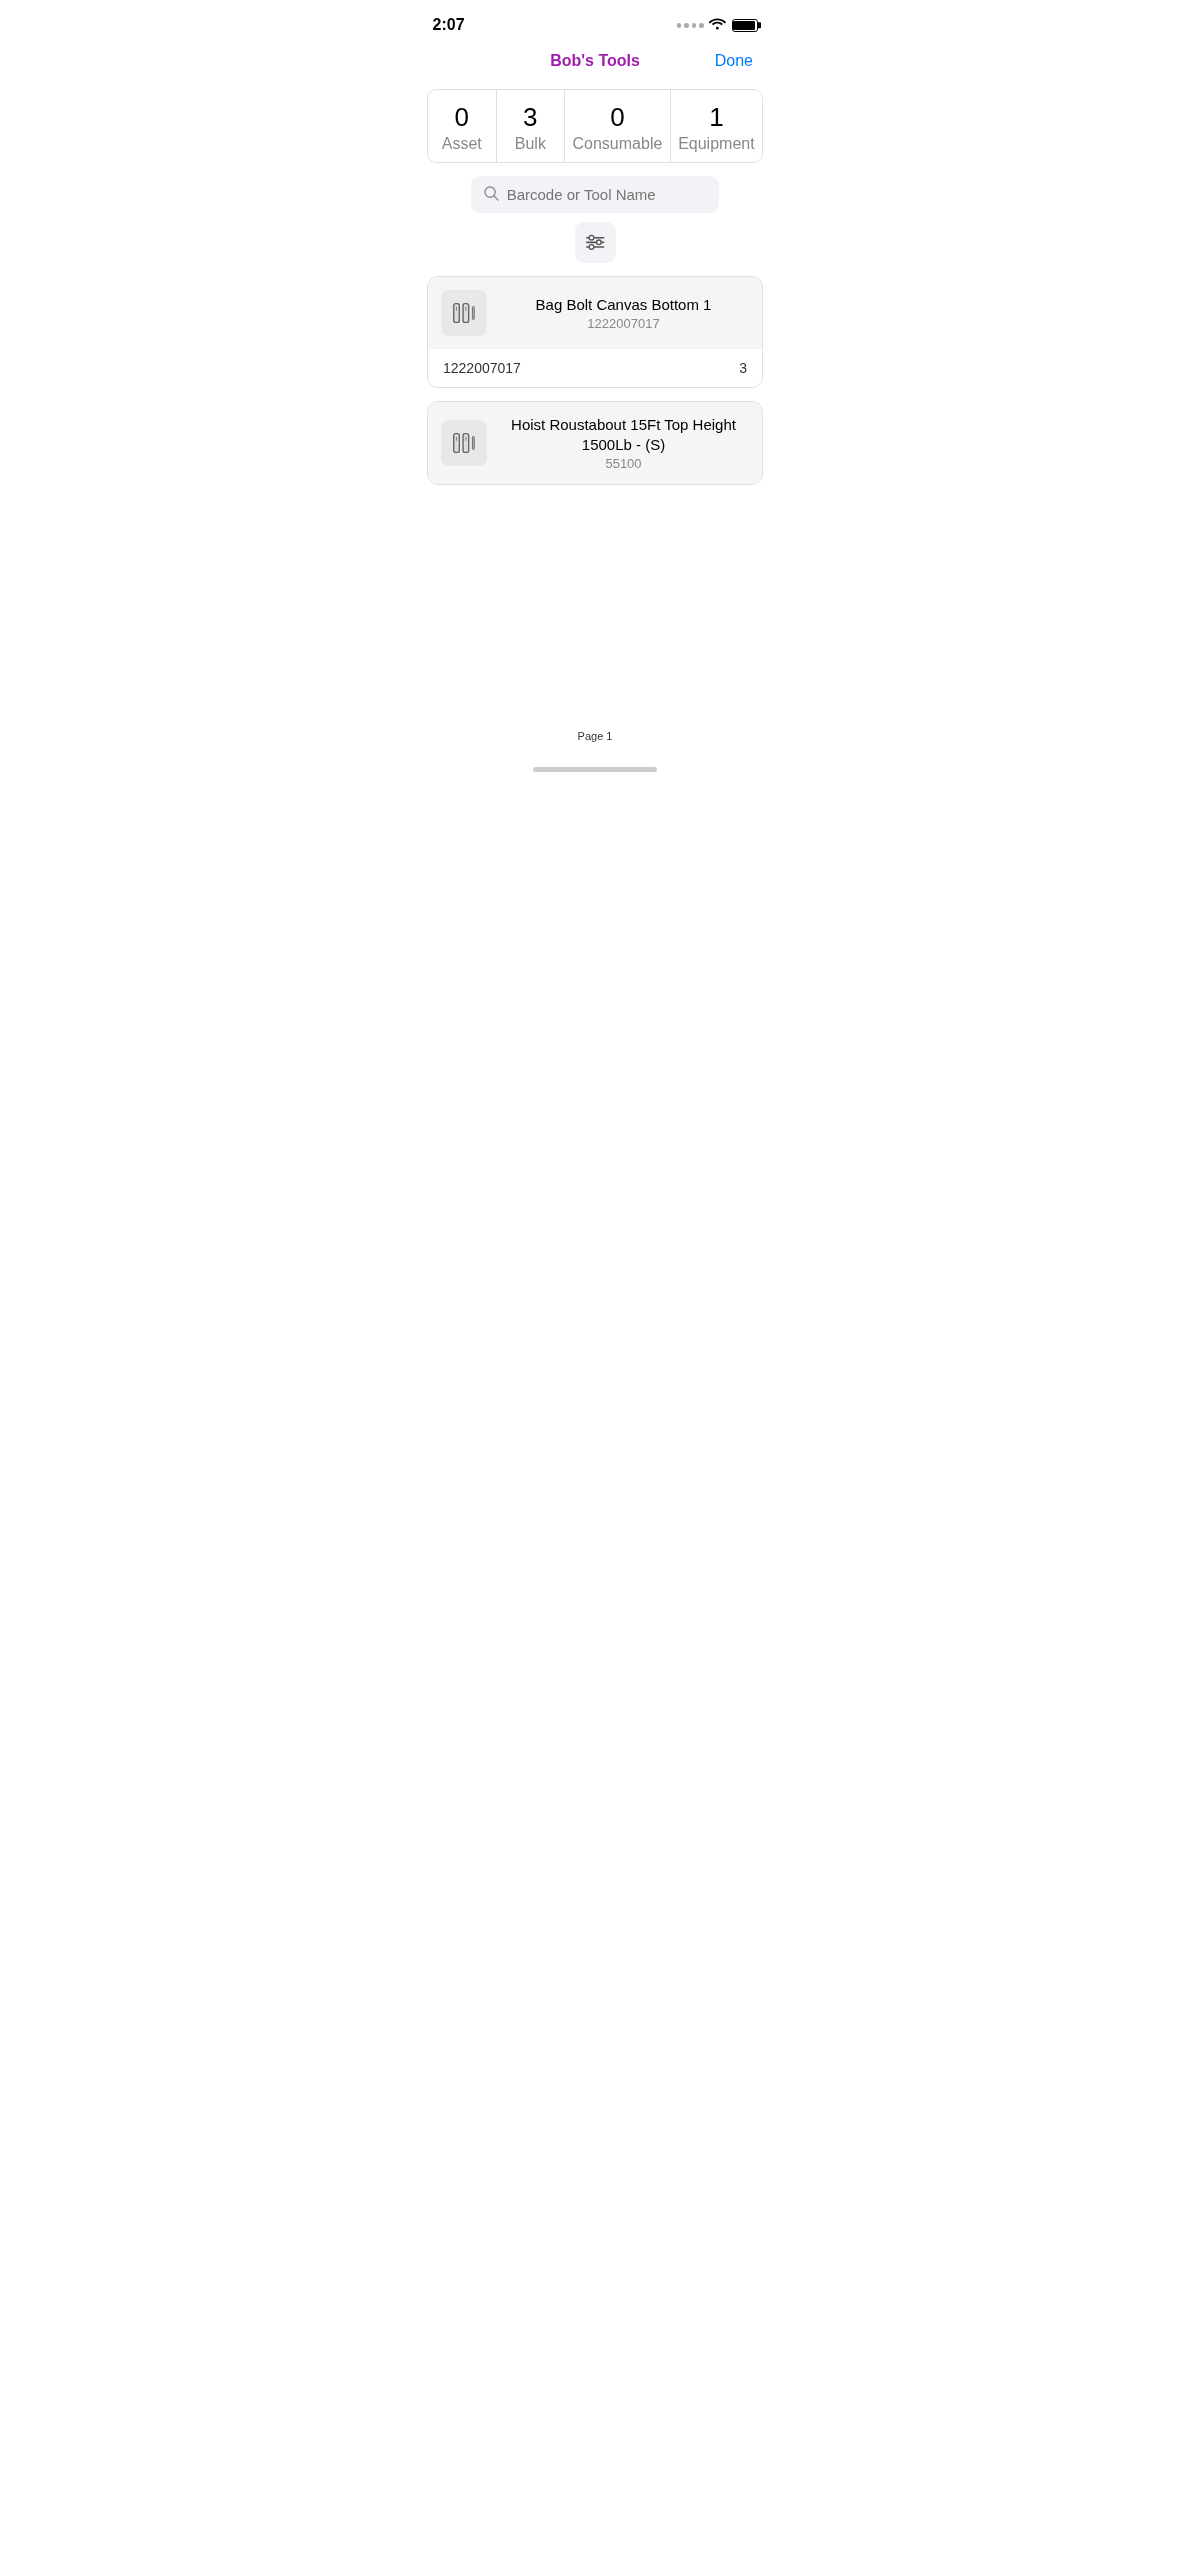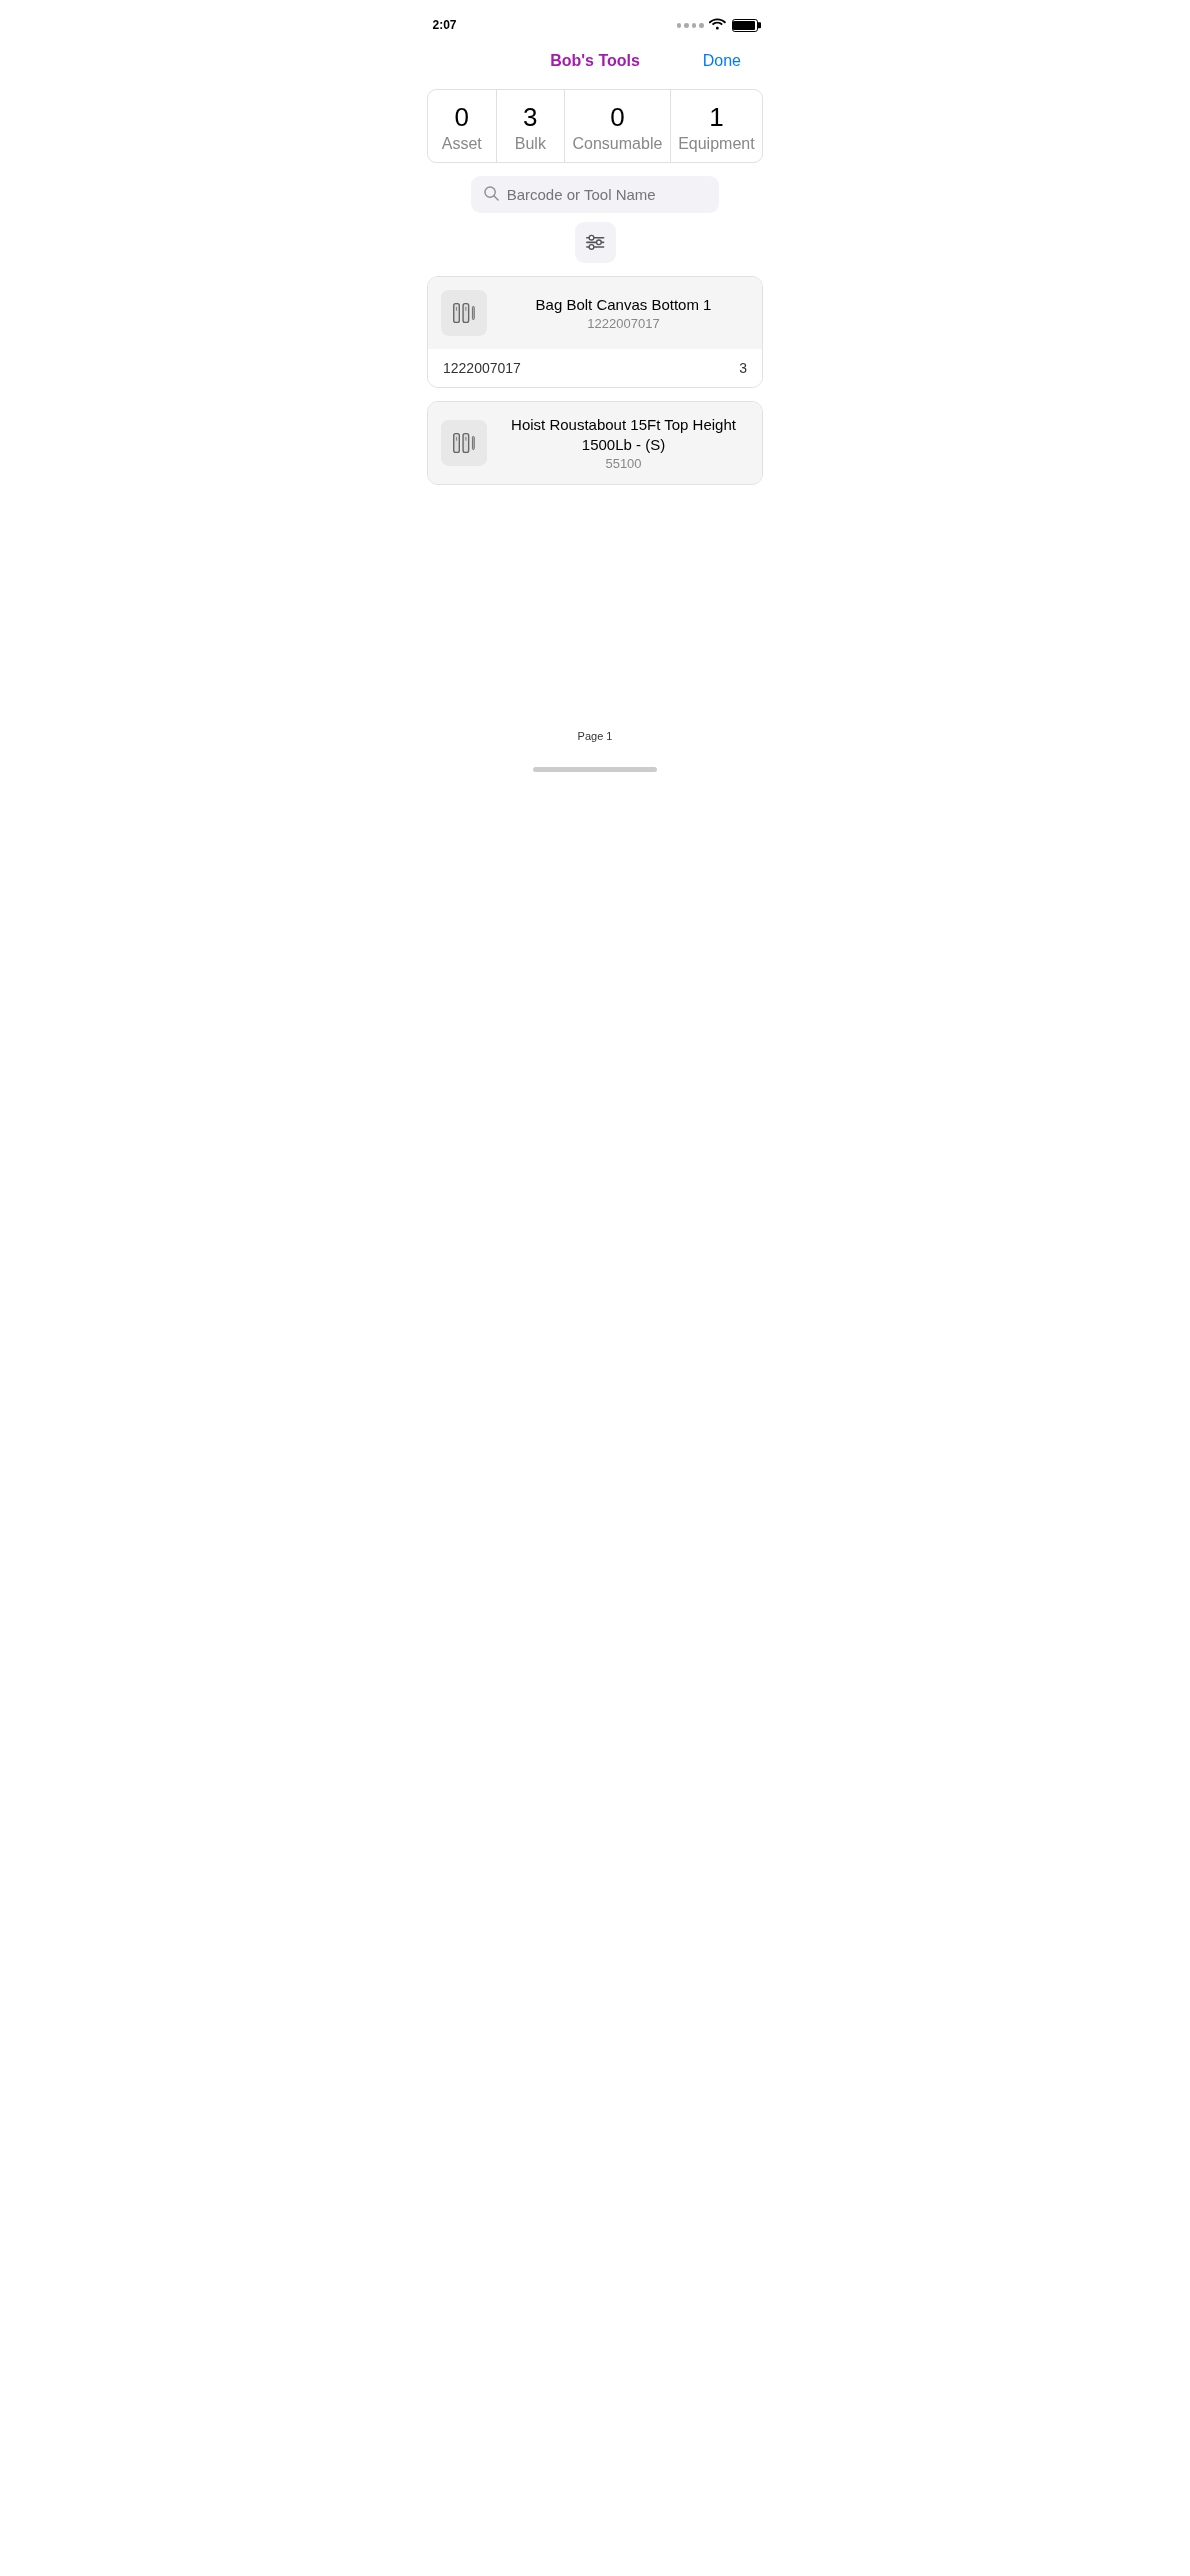--- a/index.html
+++ b/index.html
@@ -22,21 +22,21 @@
     
     .status-bar {
       display: flex;
       justify-content: space-between;
       align-items: center;
       padding: 13px 18.5px 7.4px 18.5px;
       height: 45px;
     }
 
     .status-time {
-      font-size: 12px;
+      font-size: 16px;
       font-weight: 600;
       color: #000;
     }
 
     .status-icons {
       display: flex;
       align-items: center;
       gap: 5.6px;
     }
 
@@ -99,21 +99,21 @@
     }
 
     .nav-title {
       font-size: 16px;
       font-weight: 600;
       color: #a21caf;
     }
 
     .nav-done {
       position: absolute;
-      right: 35px;
+      right: 23px;
       font-size: 16px;
       color: #007AFF;
       cursor: pointer;
       background: none;
       border: none;
     }
 
     
     .stats-row {
       display: flex;

